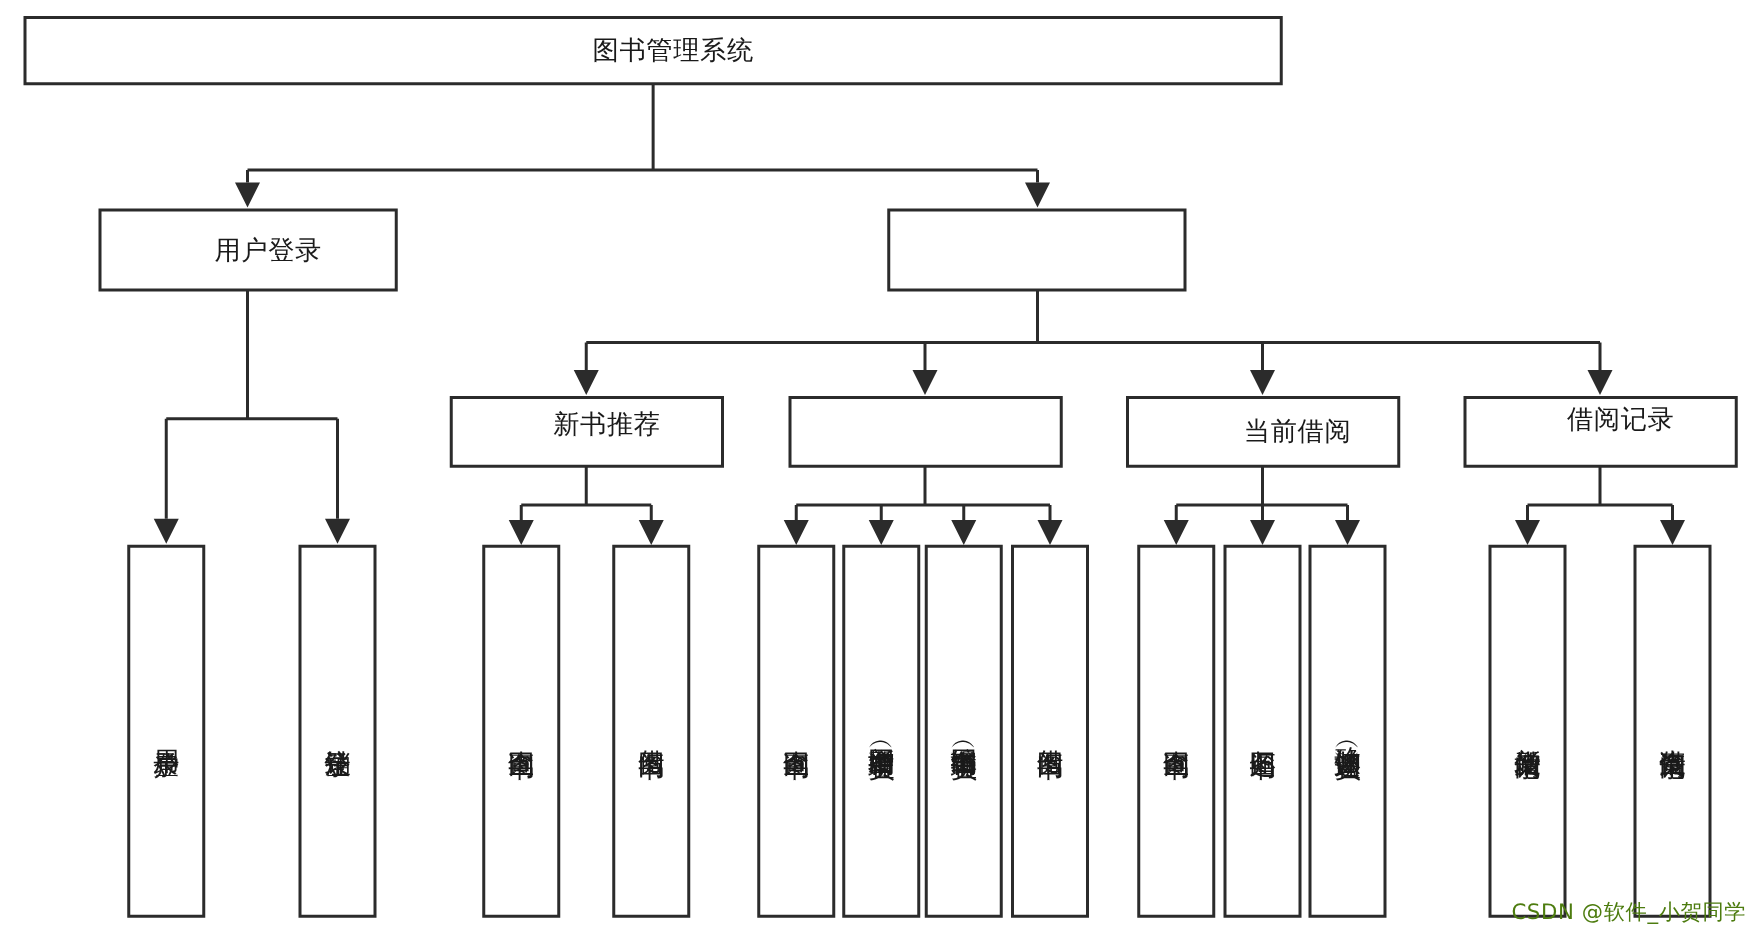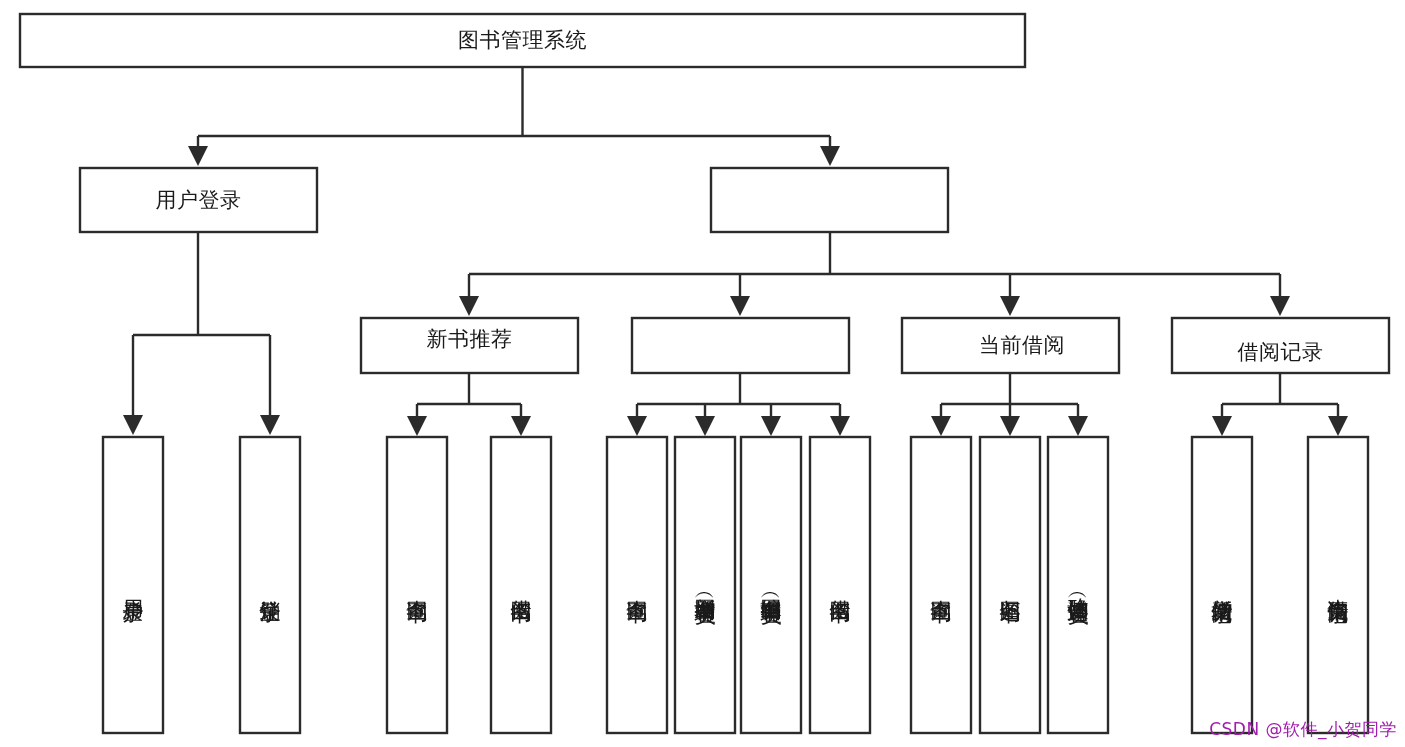--- a/index.html
+++ b/index.html
@@ -49,20 +49,21 @@
     display: flex;
     align-items: center;
     justify-content: center;
     color: #1a1a1a;
     font-family: "DejaVu Sans", "Liberation Sans", sans-serif;
     font-size: 21px;
     line-height: 1.05;
     letter-spacing: 0.5px;
     white-space: nowrap;
     pointer-events: none;
+    margin-left: 16px;
     -webkit-font-smoothing: antialiased;
   }
   .leaf-label {
     position: absolute;
     display: flex;
     align-items: center;
     justify-content: center;
     color: #1a1a1a;
     font-family: "DejaVu Sans", "Liberation Sans", sans-serif;
     font-size: 21px;
@@ -70,21 +71,21 @@
     writing-mode: vertical-rl;
     text-orientation: upright;
     white-space: nowrap;
     pointer-events: none;
     -webkit-font-smoothing: antialiased;
   }
   .watermark {
     position: absolute;
     right: 8px;
     bottom: 6px;
-    color: #a21caf;
+    color: #4d7c0f;
     font-size: 17px;
     font-family: "DejaVu Sans", "Liberation Sans", sans-serif;
     letter-spacing: 0.5px;
     white-space: nowrap;
     pointer-events: none;
   }
 </style>
 </head>
 <body>
 
@@ -197,21 +198,21 @@
     <rect class="node-box" x="1192" y="437" width="60" height="296"></rect>
     <rect class="node-box" x="1308" y="437" width="60" height="296"></rect>
   </svg>
 
   <div class="node-label" style="left:20px; top:14px; width:1005px; height:53px;">图书管理系统</div>
 
   <div class="node-label" style="left:80px; top:168px; width:237px; height:64px;">用户登录</div>
 
   <div class="node-label" style="left:361px; top:318px; width:217px; height:42px;text-align:center;">新书推荐</div>
   <div class="node-label" style="left:902px; top:318px; width:240px; height:55px;">当前借阅</div>
-  <div class="node-label" style="left:1172px; top:325px; width:217px; height:55px;">借阅记录</div>
+  <div class="node-label" style="left:1172px; top:308px; width:217px; height:55px;">借阅记录</div>
 
   <div class="leaf-label" style="left:103px; top:437px; width:60px; height:296px;">用户登录</div>
   <div class="leaf-label" style="left:240px; top:437px; width:60px; height:296px;">注销登录</div>
 
   <div class="leaf-label" style="left:387px; top:437px; width:60px; height:296px;">查询图书</div>
   <div class="leaf-label" style="left:491px; top:437px; width:60px; height:296px;">借阅图书</div>
 
   <div class="leaf-label" style="left:607px; top:437px; width:60px; height:296px;">查询图书</div>
   <div class="leaf-label" style="left:675px; top:437px; width:60px; height:296px;">新增图书（管理员）</div>
   <div class="leaf-label" style="left:741px; top:437px; width:60px; height:296px;">编辑图书（管理员）</div>

